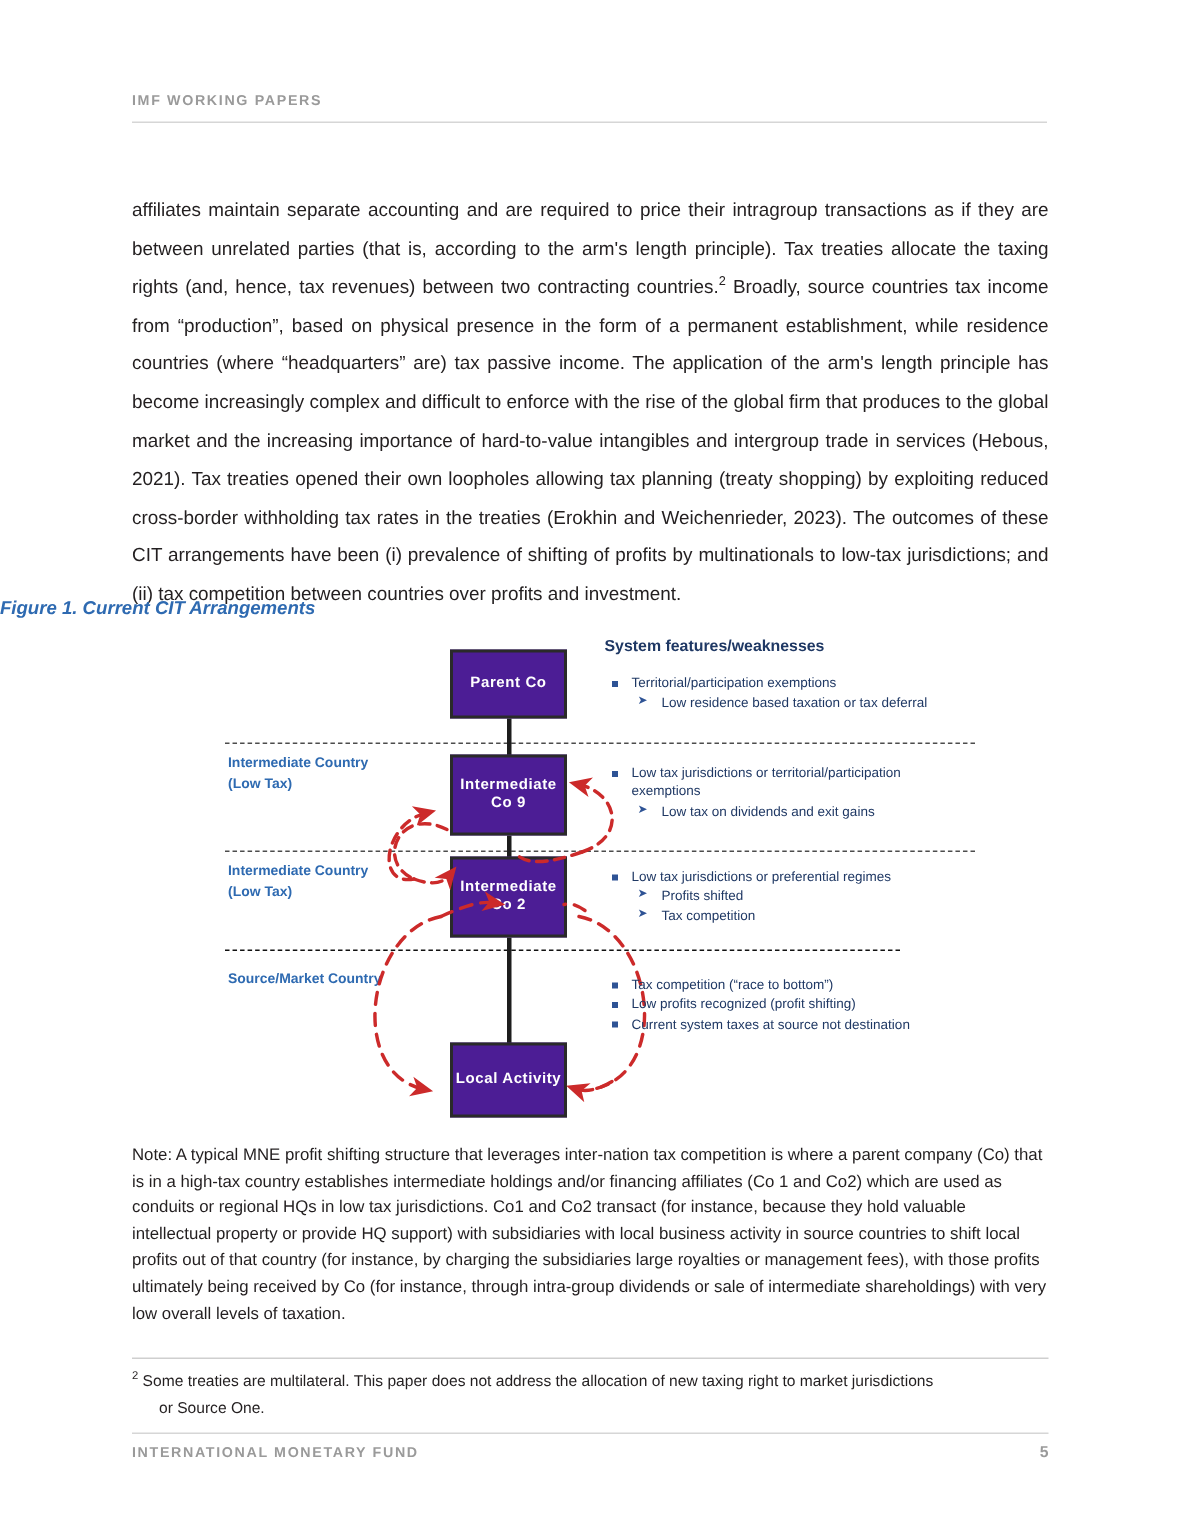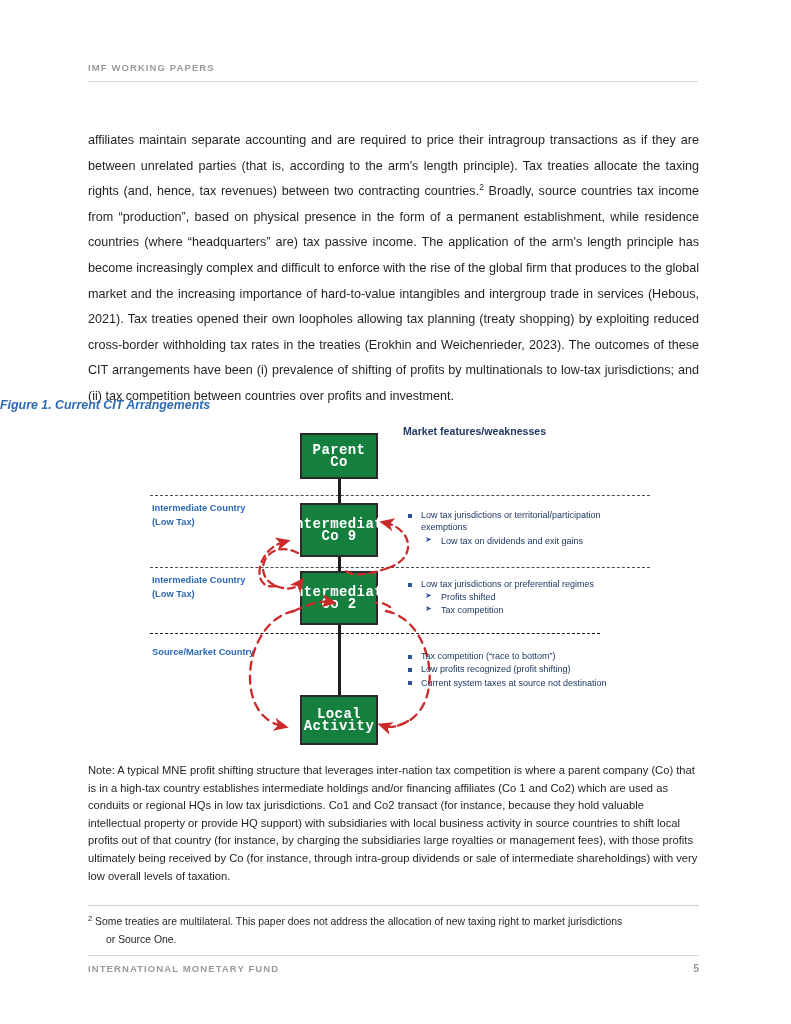--- a/index.html
+++ b/index.html
@@ -73,33 +73,32 @@
     position: absolute;
     left: 140px;
     top: 425px;
     width: 520px;
     height: 330px;
   }
 
   
   .node {
     position: absolute;
-    background: #15803d;
+    background: #4c1d95;
     border: 2.5px solid #2a2a2a;
     color: #ffffff;
-    font-size: 14px;
+    font-size: 10px;
     font-weight: bold;
     letter-spacing: .4px;
     display: flex;
     align-items: center;
     justify-content: center;
     text-align: center;
     line-height: 12px;
     box-sizing: border-box;
-    font-family: Liberation Mono, monospace;
   }
   #node-parent   { left: 160px; top: 8px;   width: 78px; height: 46px; }
   #node-co1      { left: 160px; top: 78px;  width: 78px; height: 54px; }
   #node-co2      { left: 160px; top: 146px; width: 78px; height: 54px; }
   #node-local    { left: 160px; top: 270px; width: 78px; height: 50px; }
 
   
   .vconn {
     position: absolute;
     left: 198px;
@@ -318,23 +317,33 @@
       <path d="M248,143 C222,152 212,150 206,146" fill="none" stroke="#cc2a2a" stroke-width="2.3" stroke-dasharray="7,5" stroke-linecap="round"></path>
 
       <path d="M154,186 C104,196 92,290 142,301" fill="none" stroke="#cc2a2a" stroke-width="2.3" stroke-dasharray="8,6" stroke-linecap="round" marker-end="url(#ah)"></path>
       <path d="M154,186 C176,176 184,176 190,177" fill="none" stroke="#cc2a2a" stroke-width="2.3" stroke-dasharray="8,6" stroke-linecap="round" marker-end="url(#ah)"></path>
       <path d="M246,186 C296,196 308,290 256,301" fill="none" stroke="#cc2a2a" stroke-width="2.3" stroke-dasharray="8,6" stroke-linecap="round"></path>
       <path d="M268,296 C258,302 250,303 244,301" fill="none" stroke="#cc2a2a" stroke-width="2.3" stroke-dasharray="8,6" stroke-linecap="round" marker-end="url(#ah)"></path>
       <path d="M250,182 C244,178 240,177 236,178" fill="none" stroke="#cc2a2a" stroke-width="2.3" stroke-dasharray="8,6" stroke-linecap="round"></path>
     </svg>
 
     <div class="sys-col">
-      <div class="sys-heading">Market features/weaknesses</div>
-    </div>
-
+      <div class="sys-heading">System features/weaknesses</div>
+    </div>
+
+    <div class="sys-group" id="sys-group-1" style="left:263px;">
+      <ul class="lvl1">
+        <li>
+          <span>Territorial/participation exemptions</span>
+          <ul class="lvl2">
+            <li>Low residence based taxation or tax deferral</li>
+          </ul>
+        </li>
+      </ul>
+    </div>
 
     <div class="sys-group" id="sys-group-2" style="left:263px;">
       <ul class="lvl1">
         <li>
           <span>Low tax jurisdictions or territorial/participation exemptions</span>
           <ul class="lvl2">
             <li>Low tax on dividends and exit gains</li>
           </ul>
         </li>
       </ul>

